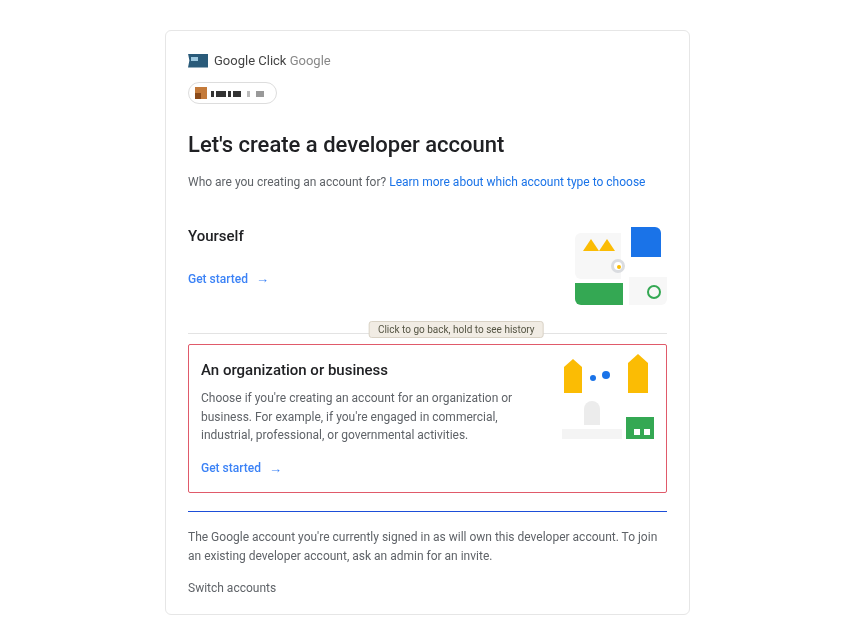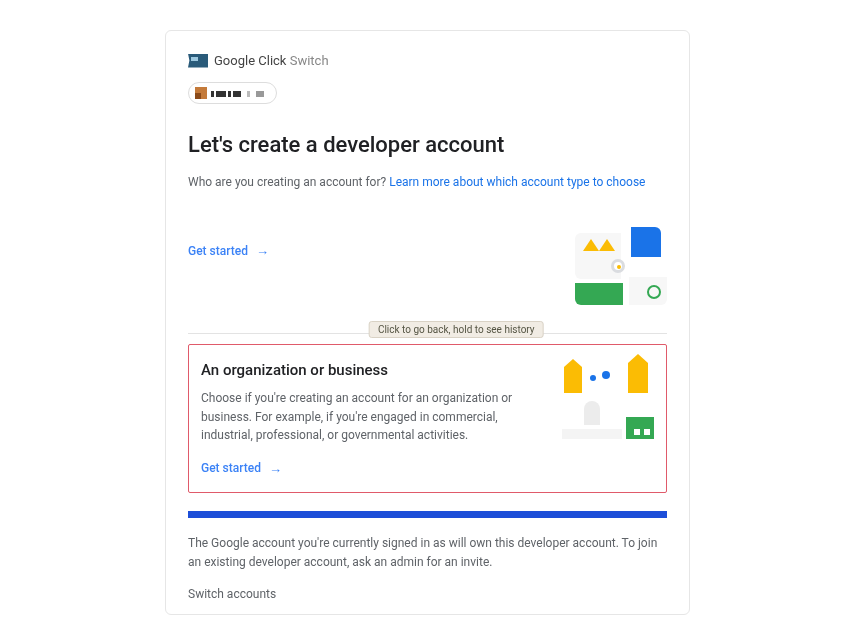--- a/index.html
+++ b/index.html
@@ -154,21 +154,21 @@
       white-space: nowrap;
     }
     .option.highlight {
       border: 1px solid #e05a6a;
       border-radius: 2px;
       padding: 16px 12px 16px 12px;
       margin-top: 10px;
     }
     .footer {
       margin-top: 18px;
-      border-top: 7px solid #1d4ed8;
+      border-top: 1px solid #1d4ed8;
       padding-top: 16px;
     }
     .footer .note {
       font-size: 12px;
       color: #5f6368;
       line-height: 1.55;
     }
     .footer .switch {
       margin-top: 16px;
       font-size: 12px;
@@ -202,39 +202,40 @@
   </style>
 </head>
 <body>
 
 <div class="panel">
 
   <div class="logo-row">
     <span class="flag-icon"></span>
     <span class="logo-text">
       <span>Google Click</span>
-      <span class="console">Switch</span>
+      <span class="console">Google</span>
     </span>
   </div>
 
   <div class="pill">
     <span class="av"></span>
     <span class="dots">
       <span></span><span></span><span></span><span></span><span></span><span></span>
     </span>
   </div>
 
   <h1 class="page-title">Let's create a developer account</h1>
 
   <p class="subline">
     <span>Who are you creating an account for? </span><a href="#">Learn more about which account type to choose</a>
   </p>
 
   <div class="option">
     <div class="text">
+      <h2>Yourself</h2>
       <div class="cta">
         <span>Get started</span>
         <span class="arrow">→</span>
       </div>
     </div>
     <div class="illus illus1">
       <div class="b b1"></div>
         <div class="b b2"></div>
         <div class="b b3"></div>
         <div class="b b4"></div>

